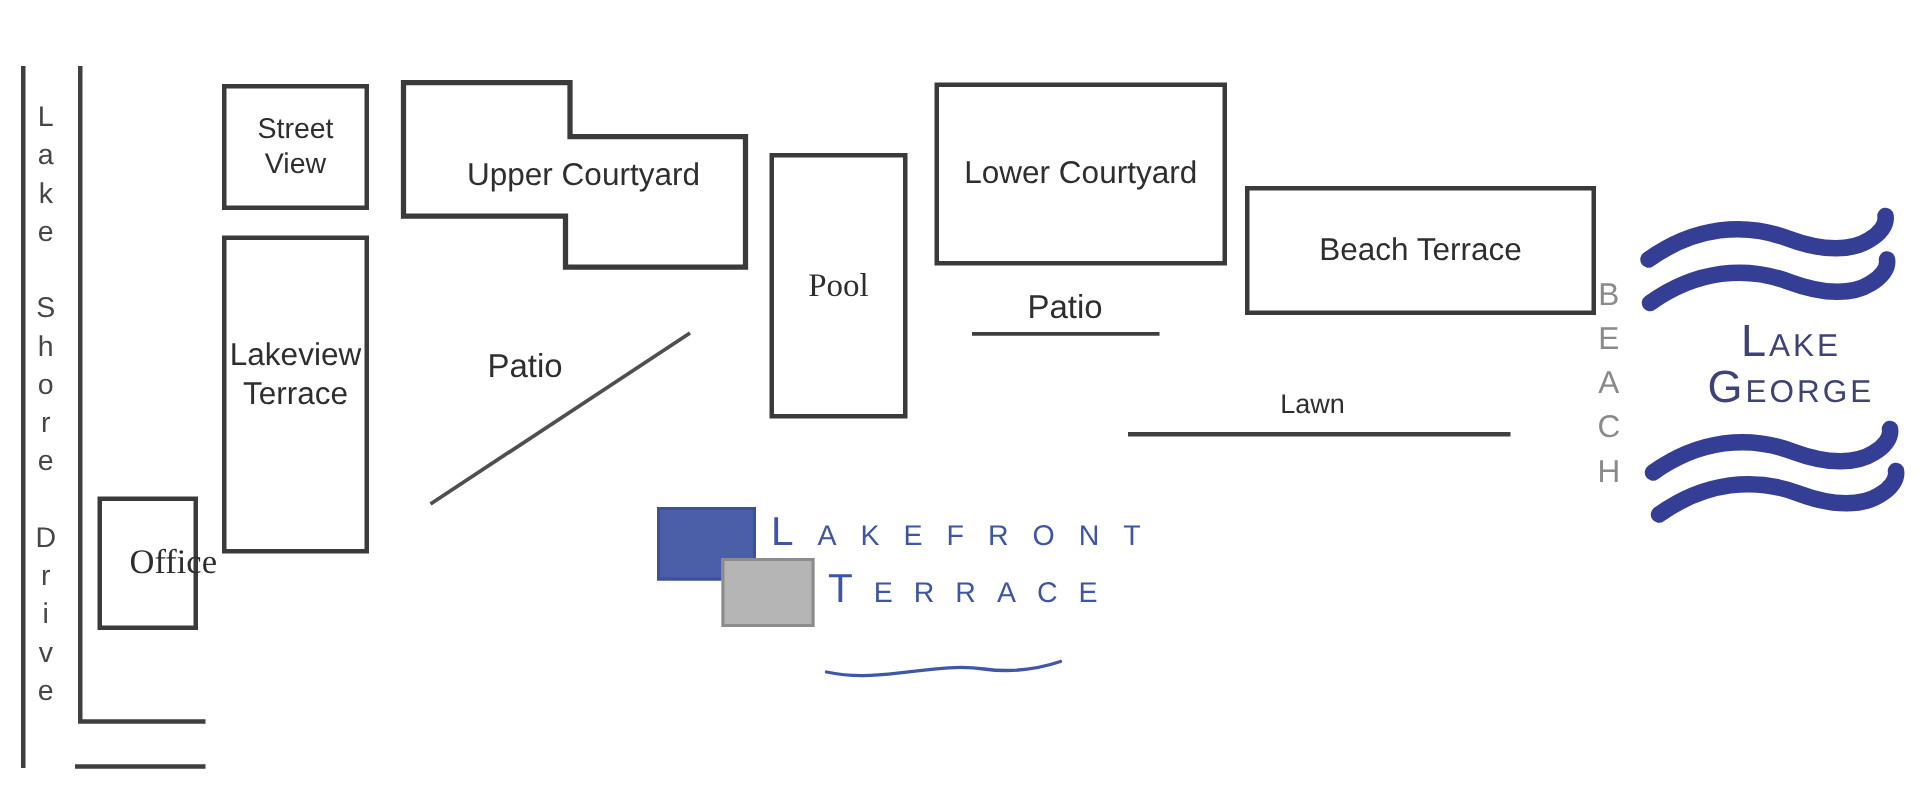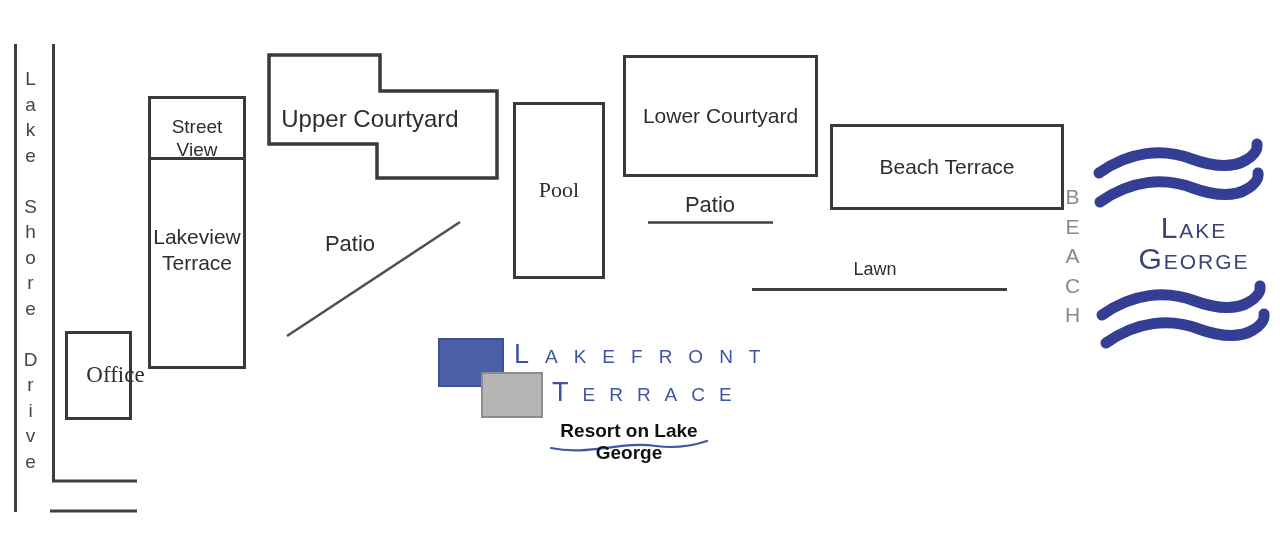--- a/index.html
+++ b/index.html
@@ -8,29 +8,29 @@
     position:relative;width:1280px;height:534px;background:#ffffff;overflow:hidden;
     font-family:"Liberation Sans","DejaVu Sans",sans-serif;color:#2e2e2e;
   }
   svg.lines{position:absolute;left:0;top:0;}
   
   .bx{
     position:absolute;background:#ffffff;border:3.5px solid #3a3a3a;box-sizing:border-box;
     display:flex;align-items:center;justify-content:center;text-align:center;
     font-size:21px;line-height:1.22;color:#2e2e2e;
   }
-  #bx-street-view{left:148px;top:56px;width:98px;height:84px;font-size:19px;margin-top:40px;}
+  #bx-street-view{left:148px;top:56px;width:98px;height:84px;font-size:19px;}
   #bx-lakeview{left:148px;top:157px;width:98px;height:212px;padding-bottom:26px;}
   #bx-office{left:65px;top:331px;width:67px;height:89px;font-family:"Liberation Serif","DejaVu Serif",serif;font-size:23px;padding-left:34px;}
   #bx-pool{left:513px;top:102px;width:92px;height:177px;font-size:22px;font-family:Liberation Serif, serif;}
   #bx-lower-courtyard{left:623px;top:55px;width:195px;height:122px;}
   #bx-beach-terrace{left:830px;top:124px;width:234px;height:86px;}
   
   .lbl{position:absolute;text-align:center;}
-  #lbl-upper-courtyard{left:270px;top:105px;width:200px;font-size:24px;}
+  #lbl-upper-courtyard{left:289px;top:105px;width:200px;font-size:21px;}
   #lbl-patio-upper{left:305px;top:231px;width:90px;font-size:22px;}
   #lbl-patio-lower{left:665px;top:192px;width:90px;font-size:22px;}
   #lbl-lawn{left:830px;top:259px;width:90px;font-size:18px;}
   
   .vtext{position:absolute;writing-mode:vertical-rl;text-orientation:upright;line-height:1;}
   #road-text{left:21px;top:68px;font-size:19px;letter-spacing:4.5px;color:#464646;}
   #beach-text{left:1062px;top:185px;font-size:21px;letter-spacing:6.5px;color:#8a8a8a;}
   
   .lakename{position:absolute;text-align:center;font-variant:small-caps;color:#3d4377;letter-spacing:2px;font-size:30px;line-height:1;margin-left:19px;}
   #lake-line1{left:1115px;top:213px;width:120px;}
@@ -101,15 +101,14 @@
 
   <div class="vtext" id="beach-text">BEACH</div>
 
   <div class="lakename" id="lake-line1">Lake</div>
   <div class="lakename" id="lake-line2">George</div>
 
   <div class="sq" id="logo-blue-sq"></div>
   <div class="sq" id="logo-gray-sq"></div>
   <div class="logoname" id="logo-line1">Lakefront</div>
   <div class="logoname" id="logo-line2">Terrace</div>
-  <div id="logo-tagline">Resort on Lake George</div>
 
 </div>
 
 </body></html>

